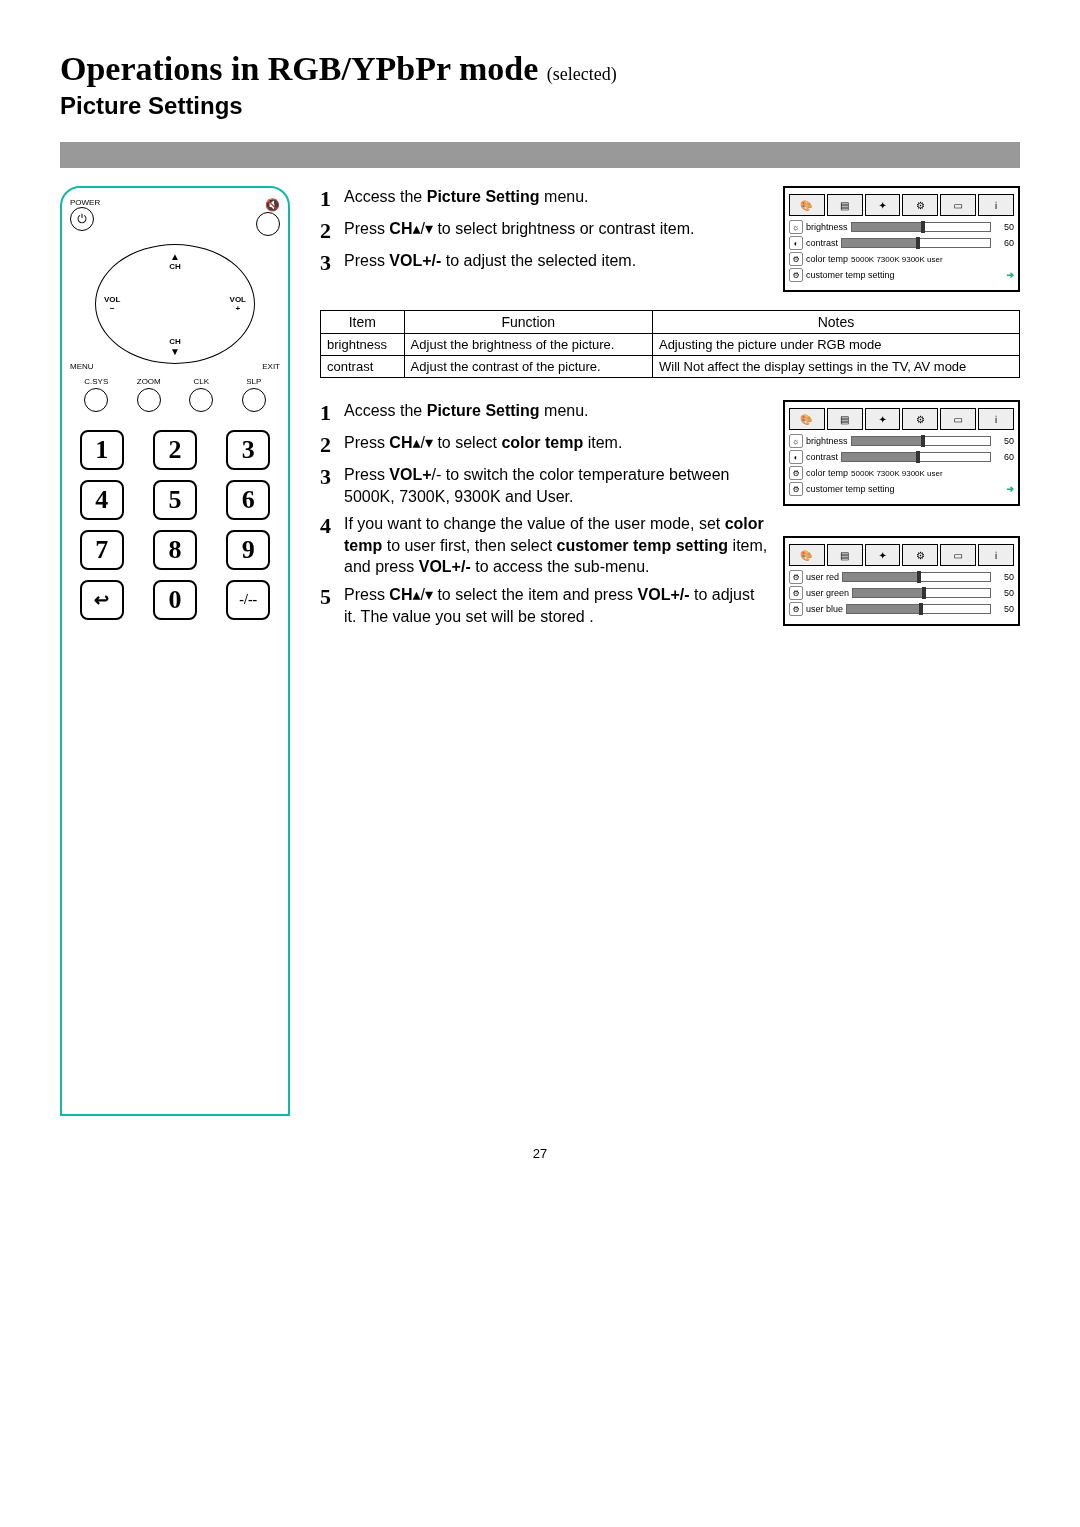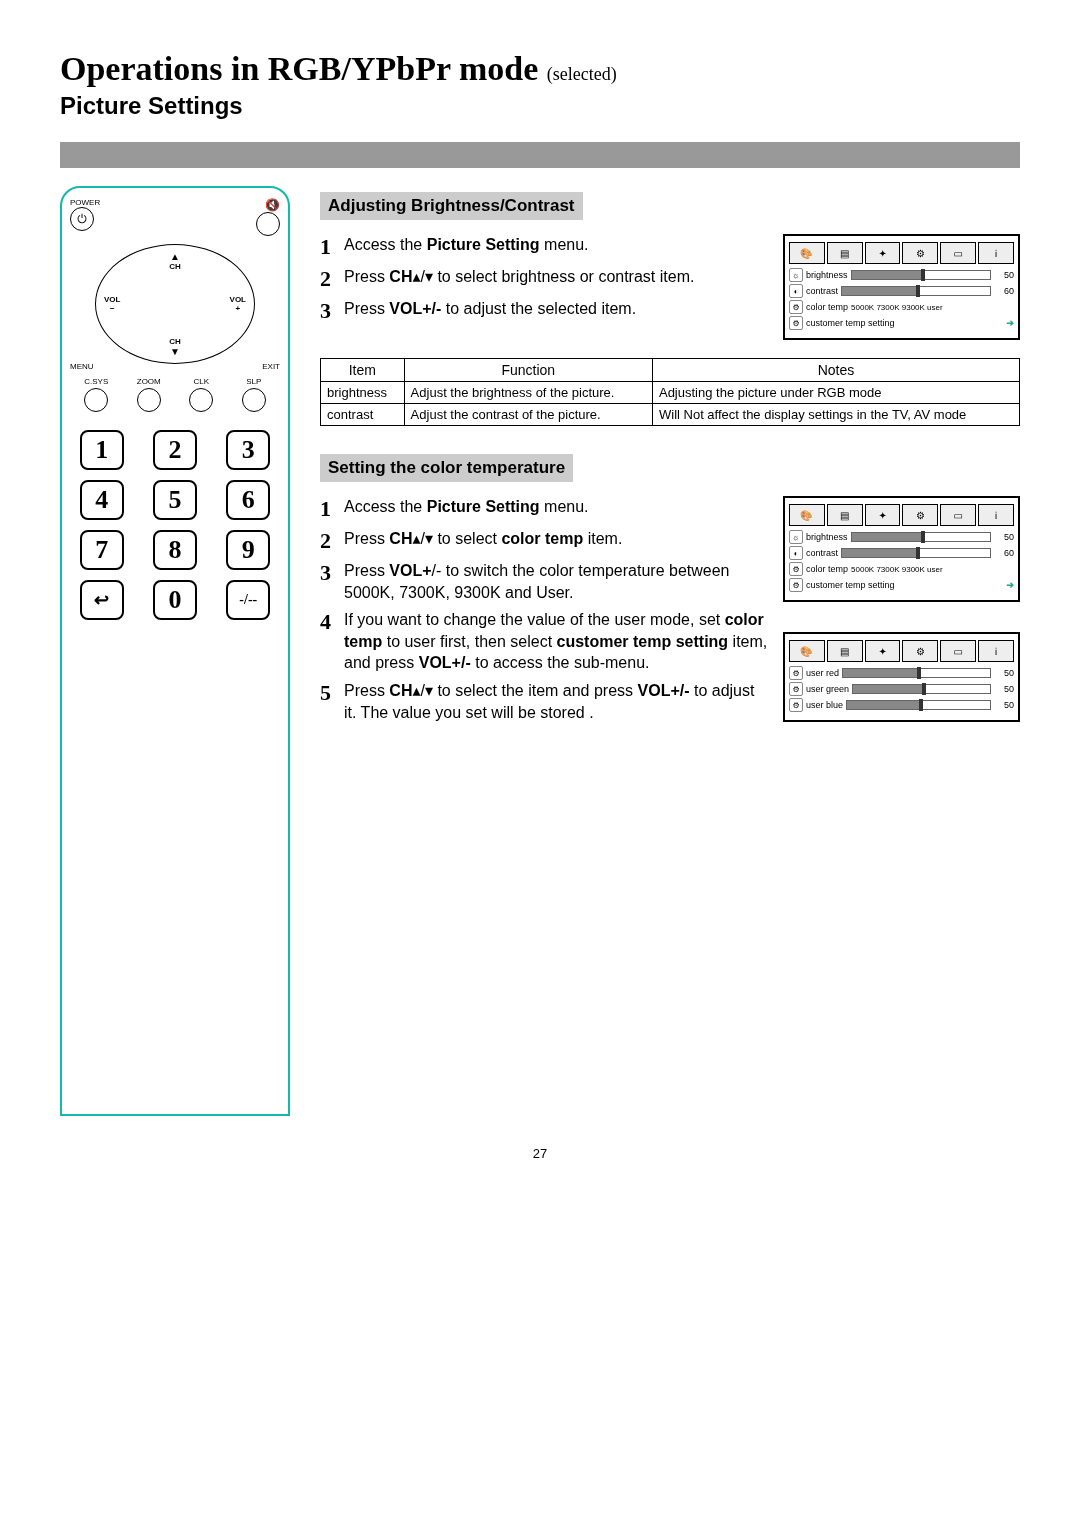--- a/index.html
+++ b/index.html
@@ -112,21 +112,20 @@
         <div class="numbtn">8</div>
         <div class="numbtn">9</div>
         <div class="numbtn" style="font-size:18px;">↩</div>
         <div class="numbtn">0</div>
         <div class="numbtn" style="font-size:14px;">-/--</div>
       </div>
     </div>
   </div>
 
   <div class="right">
-    <div class="sect">Adjusting Brightness/Contrast</div>
 
     <div class="instr-wrap">
       <div class="instr">
         <div class="step">
             <div class="num">1</div>
             <div class="txt">Access the <b>Picture Setting</b> menu.</div>
           </div>
         <div class="step">
             <div class="num">2</div>
             <div class="txt">Press <b>CH</b>▴/▾ to select brightness or contrast item.</div>
@@ -190,21 +189,20 @@
         <td class="sm">Adjusting the picture under RGB mode</td>
       </tr>
       <tr>
         <td class="sm">contrast</td>
         <td class="sm">Adjust the contrast of the picture.</td>
         <td class="sm">Will Not affect the display settings in the TV, AV mode</td>
       </tr>
     </tbody>
       </table>
 
-    <div class="sect">Setting the color temperature</div>
 
     <div class="instr-wrap">
       <div class="instr">
         <div class="step">
             <div class="num">1</div>
             <div class="txt">Access the <b>Picture Setting</b> menu.</div>
           </div>
         <div class="step">
             <div class="num">2</div>
             <div class="txt">Press <b>CH</b>▴/▾  to select <b>color temp</b> item.</div>

